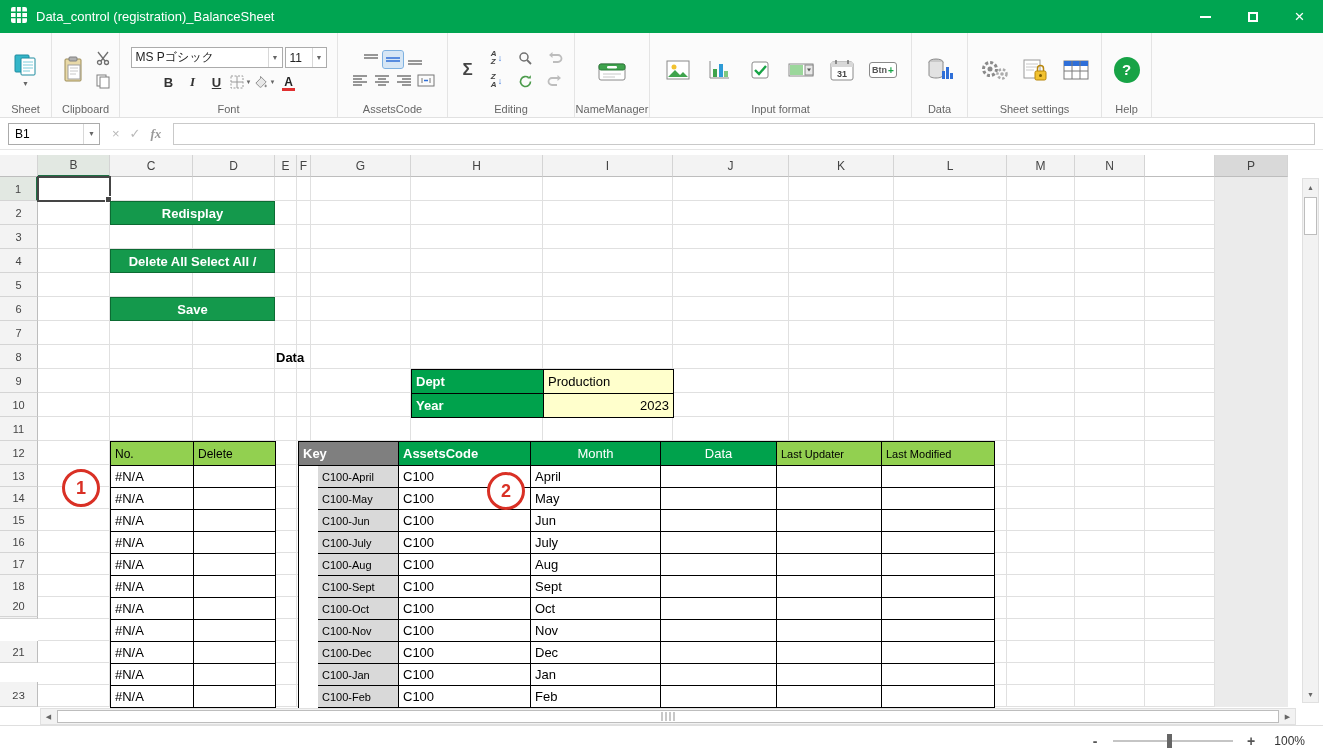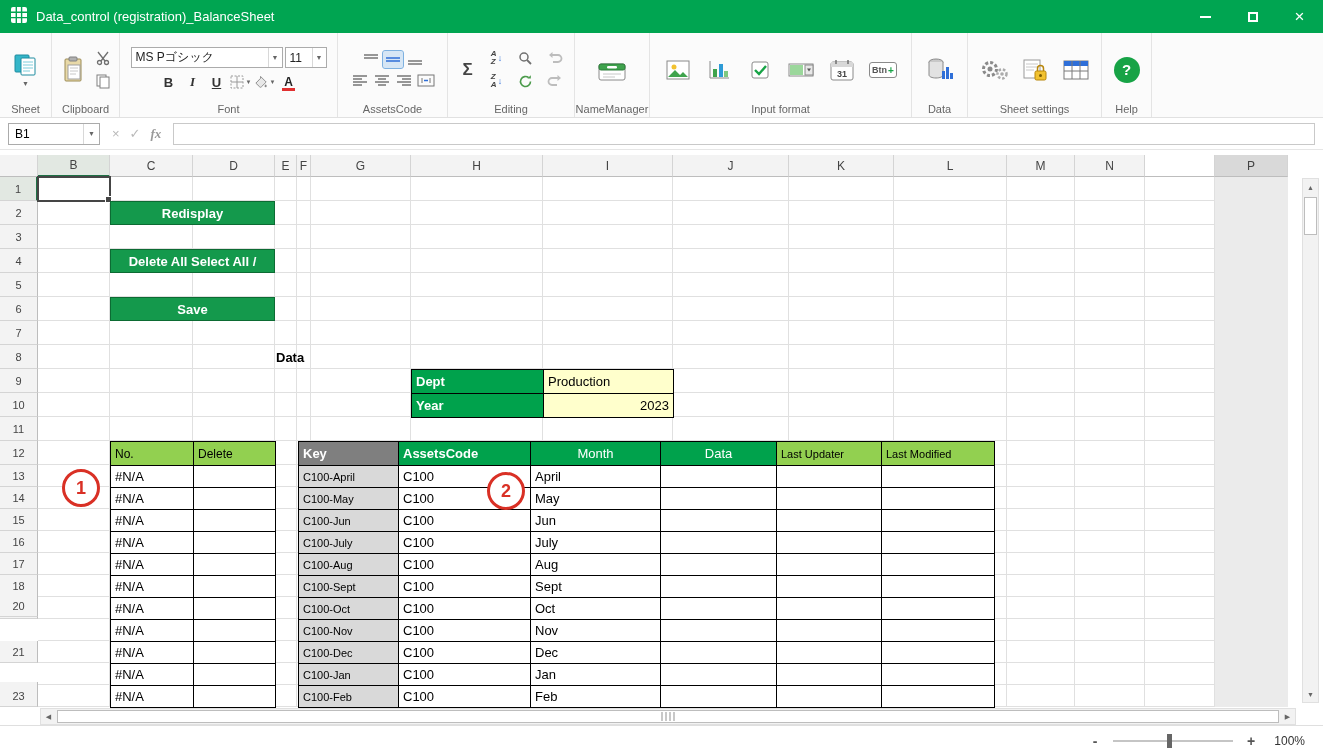--- a/index.html
+++ b/index.html
@@ -88,21 +88,21 @@
   .data-label { position:absolute; z-index:3; font-weight:bold; font-size:13px; color:#000; display:flex; align-items:center; }
 
   .sheet-table { position:absolute; display:grid; z-index:3; border-top:1px solid #000; border-left:1px solid #000; background:#fff; }
   .cell { border-right:1px solid #000; border-bottom:1px solid #000; display:flex; align-items:center; padding:0 4px;
           font-size:13px; background:#fff; overflow:hidden; white-space:nowrap; color:#000; }
   .hdr-green { background:var(--accent-green,#00A24C); color:#fff; font-weight:bold; }
   .hdr-green.reg { font-weight:normal; }
   .hdr-lgreen { background:var(--light-green,#92D050); color:#000; font-size:12px; }
   .hdr-lgreen.small { font-size:11px; }
   .hdr-gray { background:var(--header-gray,#7F7F7F); color:#fff; font-weight:bold; }
-  .key-cell { background:var(--cell-gray,#D9D9D9); font-size:11px; }
+  .key-cell { background:var(--cell-gray,#D9D9D9); font-size:11px;margin-left:19px; }
   .yellow { background:var(--value-yellow,#FFFFCC); }
   .center { justify-content:center; }
   .rightal { justify-content:flex-end; }
 
   .ann { position:absolute; z-index:4; width:38px; height:38px; border:3px solid var(--annotation-red,#D93025); border-radius:50%;
          background:#fff; color:var(--annotation-red,#D93025); font-size:18px; font-weight:bold;
          display:flex; align-items:center; justify-content:center; }
 
   
   .vscroll { position:absolute; top:178px; left:1302px; width:17px; height:525px; background:#F2F2F2; border:1px solid #E0E0E0;
@@ -653,21 +653,21 @@
       <div class="row-h" style="top: 420px; height: 22px;">18</div>
       <div class="hline" style="top: 441px;"></div>
       <div class="row-h" style="top: 442px; height: 22px;">19</div>
       <div class="hline" style="top: 463px;"></div>
       <div class="row-h" style="top: 440px; height: 22px;">20</div>
       <div class="hline" style="top: 485px;"></div>
       <div class="row-h" style="top: 486px; height: 22px;">21</div>
       <div class="hline" style="top: 507px;"></div>
       <div class="row-h" style="top: 527px; height: 22px;">22</div>
       <div class="hline" style="top: 529px;"></div>
-      <div class="row-h" style="top: 530px; height: 22px;">23</div>
+      <div class="row-h" style="top: 530px; height: 22px; font-family: Liberation Mono, monospace;">23</div>
       <div class="hline" style="top: 551px;"></div>
     </div>
 
   <div class="vscroll">
     <div class="sb-btn">▲</div>
     <div class="vthumb"></div>
     <div class="sb-btn bottom">▼</div>
   </div>
   <div class="hscroll">
     <div class="sb-btn">◀</div>

